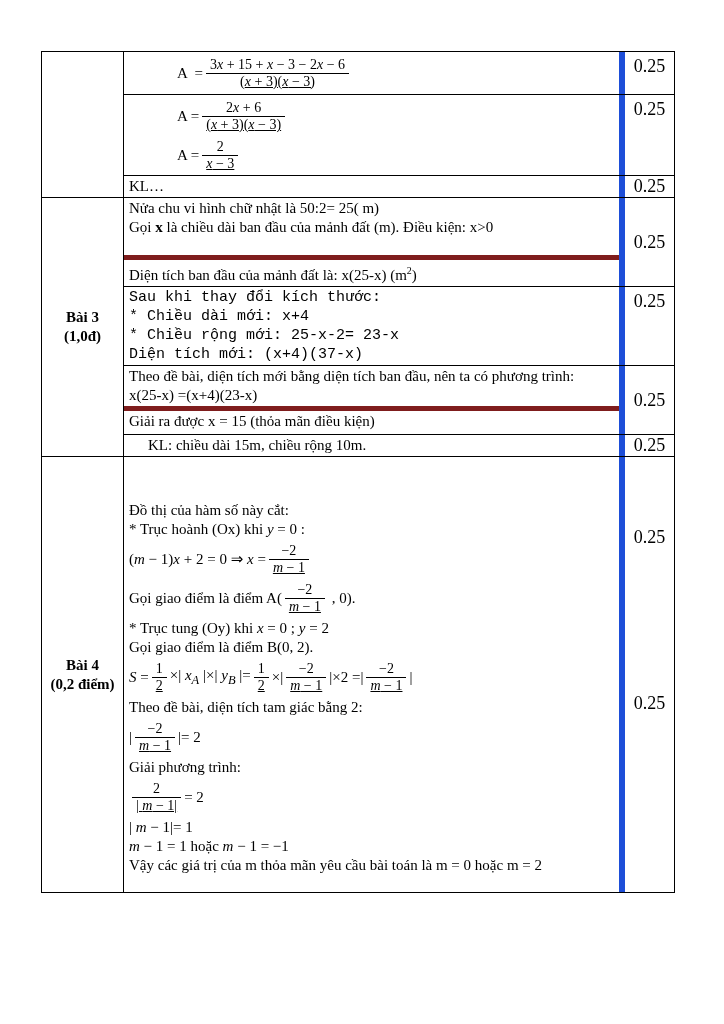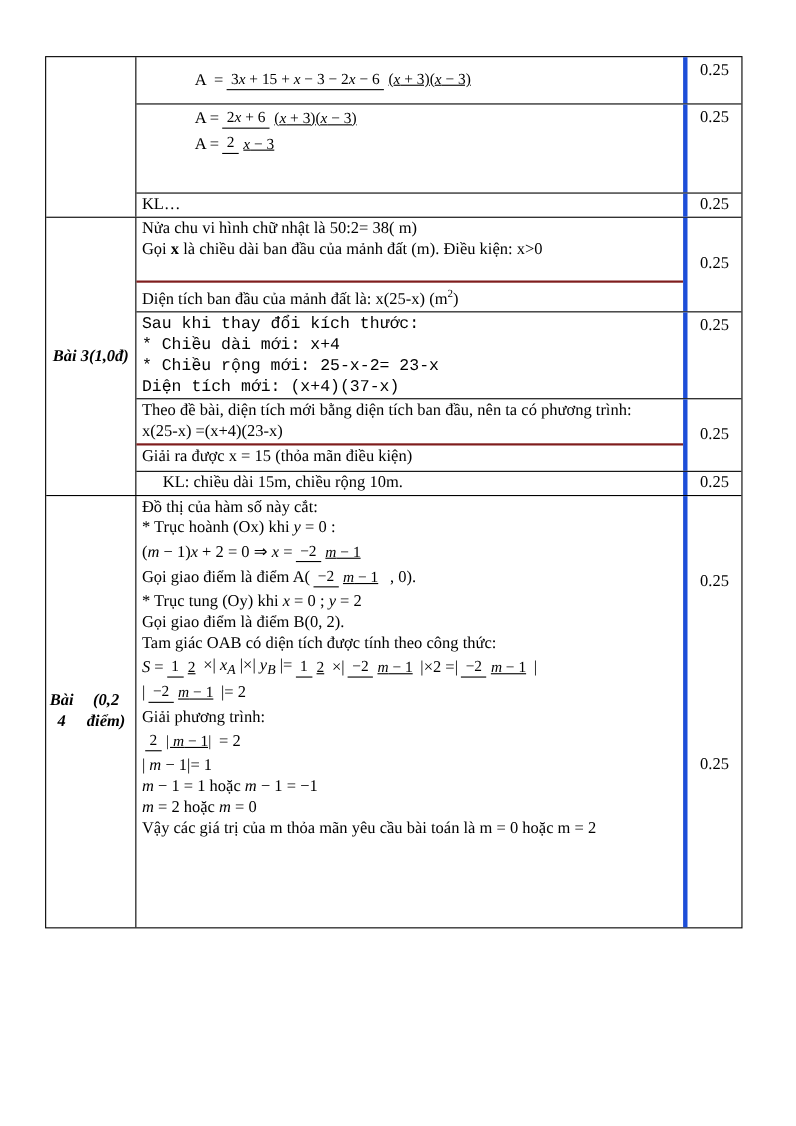--- a/index.html
+++ b/index.html
@@ -9,61 +9,61 @@
     overflow:hidden;
   }
   .rubric-table {
     position:absolute; left:41px; top:51px; width:632px;
     border:1px solid #000;
   }
   .block { display:flex; border-top:1px solid #000; }
   .block:first-child { border-top:none; }
   .label-cell {
     flex:0 0 81px; width:81px; border-right:1px solid #000;
-    display:flex; align-items:center; justify-content:center;
-    font-weight:bold; text-align:center; line-height:19px;font-style:italic;
+    display:flex; flex-direction:column; align-items:center; justify-content:center;
+    font-weight:bold; text-align:center; line-height:19px;
   }
   .rows { flex:1; display:flex; flex-direction:column; min-width:0; }
   .rowgroup { display:flex; border-top:1px solid #000; }
   .rows .rowgroup:first-child { border-top:none; }
   .cells { flex:1; display:flex; flex-direction:column; min-width:0; }
-  .crow { border-top:2px solid #7f1d1d; padding:1px 5px; }
+  .crow { border-top:5px solid #7f1d1d; padding:1px 5px; }
   .cells .crow:first-child { border-top:none; }
   .points {
-    flex:0 0 49px; width:49px; border-left:4px solid #1d4ed8;
-    text-align:center; font-size:15px;
+    flex:0 0 49px; width:49px; border-left:6px solid #1d4ed8;
+    text-align:center; font-size:18px;
   }
   .points.top { padding-top:4px; }
   .points.center { display:flex; align-items:center; justify-content:center; }
   .points.abs { position:relative; }
   .points.abs span { position:absolute; left:0; right:0; text-align:center; }
   .tline { line-height:19px; }
   .tline.indent2 { padding-left:8px;margin-left:11px; }
   .fline { display:flex; align-items:center; line-height:17px; }
   .fline.big-indent { padding-left:48px; }
   .fline .plain, .fline .m { white-space:pre; }
   .frac {
-    display:inline-flex; flex-direction:row; align-items:center;
+    display:inline-flex; flex-direction:column; 
     font-size:14px; line-height:16px; margin:2px 3px; vertical-align:middle;
   }
   .frac .num { display:block; border-bottom:1px solid #000; padding:0 4px; text-align:center; }
   .frac .den { display:block; padding:0 4px; text-align:center;text-decoration:underline; }
   .mt2 { margin-top:2px; }
   sup { font-size:10px; }
   
   .h-a1 { min-height:40px; display:flex; align-items:center; }
   .h-a2 { min-height:78px; }
   .h-kl { min-height:17px; }
   .h-b3r1 { min-height:55px; }
   .h-b3r2 { min-height:18px; }
   .h-b3r3 { min-height:71px;font-family:Liberation Mono, monospace; }
   .h-b3r4 { min-height:36px; }
   .h-b3r5 { min-height:21px; }
   .h-b3r6 { min-height:17px; }
-  .h-b4 { min-height:390px; }
+  .h-b4 { min-height:390px;margin-top:43px; }
   i { font-style:italic; }
 </style>
 </head>
 <body>
 
 <div class="sheet">
   <div class="rubric-table">
 
     <div class="block">
       <div class="label-cell"></div>
@@ -123,21 +123,21 @@
     <div class="block">
       <div class="label-cell">
         <div>Bài 3</div>
         <div>(1,0đ)</div>
       </div>
       <div class="rows">
 
         <div class="rowgroup">
           <div class="cells">
             <div class="crow h-b3r1">
-              <div class="tline">Nửa chu vi hình chữ nhật là 50:2= 38( m)</div>
+              <div class="tline">Nửa chu vi hình chữ nhật là 50:2= 25( m)</div>
               <div class="tline"><span>Gọi </span><b>x</b><span> là chiều dài ban đầu của mảnh đất (m). Điều kiện: x&gt;0</span></div>
             </div>
             <div class="crow h-b3r2">
               <div class="tline"><span>Diện tích ban đầu của mảnh đất là: x(25-x) (m</span><sup>2</sup><span>)</span></div>
             </div>
           </div>
           <div class="points center">
               <span>0.25</span>
             </div>
         </div>
@@ -210,21 +210,20 @@
                 <span class="frac">
                   <span class="num">−2</span>
                   <span class="den"><i>m</i> − 1</span>
                 </span>
                 <span class="plain"> , 0).</span>
               </div>
 
               <div class="tline mt2"><span>* Trục tung (Oy) khi </span><span class="m"><i>x</i> = 0  ;  <i>y</i> = 2</span></div>
 
               <div class="tline">Gọi giao điểm là điểm B(0, 2).</div>
-              <div class="tline">Tam giác OAB có diện tích được tính theo công thức:</div>
 
               <div class="fline mt2">
                 <span class="m"><i>S</i> =</span>
                 <span class="frac">
                     <span class="num">1</span>
                     <span class="den">2</span>
                   </span>
                 <span class="m">×| <i>x</i><sub><i>A</i></sub> |×| <i>y</i><sub><i>B</i></sub> |=</span>
                 <span class="frac">
                     <span class="num">1</span>
@@ -236,20 +235,21 @@
                     <span class="den"><i>m</i> − 1</span>
                   </span>
                 <span class="m">|×2 =|</span>
                 <span class="frac">
                     <span class="num">−2</span>
                     <span class="den"><i>m</i> − 1</span>
                   </span>
                 <span class="m">|</span>
               </div>
 
+              <div class="tline mt2">Theo đề bài, diện tích tam giác bằng 2:</div>
 
               <div class="fline mt2">
                 <span class="m">|</span>
                 <span class="frac">
                     <span class="num">−2</span>
                     <span class="den"><i>m</i> − 1</span>
                   </span>
                 <span class="m">|= 2</span>
               </div>
 
@@ -260,21 +260,20 @@
                     <span class="num">2</span>
                     <span class="den">| <i>m</i> − 1|</span>
                   </span>
                 <span class="m">= 2</span>
               </div>
 
               <div class="tline mt2"><span class="m">| <i>m</i> − 1|= 1</span></div>
 
               <div class="tline"><span class="m"><i>m</i> − 1 = 1</span><span> hoặc </span><span class="m"><i>m</i> − 1 = −1</span></div>
 
-              <div class="tline"><span class="m"><i>m</i> = 2</span><span> hoặc </span><span class="m"><i>m</i> = 0</span></div>
 
               <div class="tline">Vậy các giá trị của m thỏa mãn yêu cầu bài toán là m = 0 hoặc m = 2</div>
 
             </div>
           </div>
           <div class="points abs">
             <span style="top:70px">0.25</span>
             <span style="top:236px">0.25</span>
           </div>
         </div>

